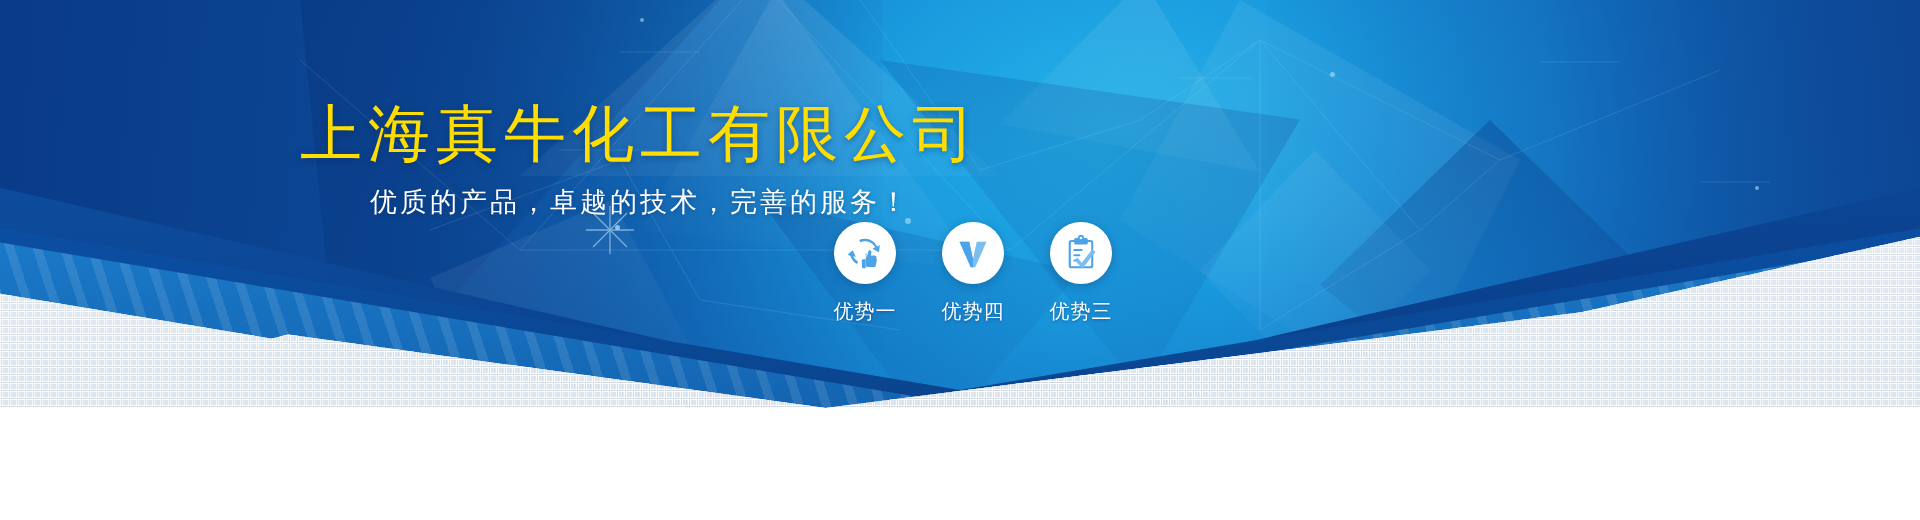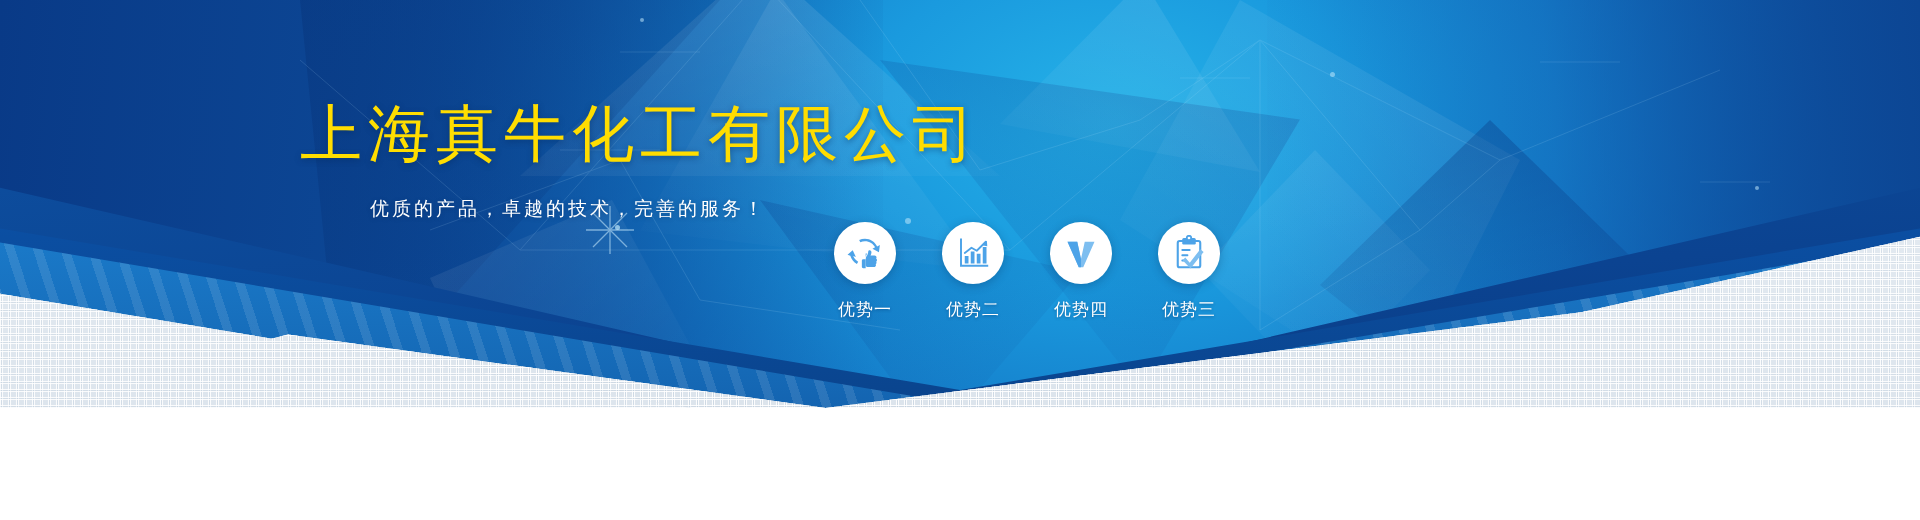--- a/index.html
+++ b/index.html
@@ -133,22 +133,22 @@
     font-size:62px;
     letter-spacing:6px;
     color:#ffdd00;
     font-weight:400;
     white-space:nowrap;
     text-shadow:0 2px 6px rgba(4,40,90,.45);
     font-family:"DejaVu Sans","Liberation Sans",sans-serif;
   }
 
   .subtitle{
-    position:absolute;left:370px;top:196px;
-    font-size:19px;
+    position:absolute;left:370px;top:184px;
+    font-size:27px;
     letter-spacing:3px;
     color:#ffffff;
     white-space:nowrap;
     text-shadow:0 1px 4px rgba(4,40,90,.40);
     font-family:"DejaVu Sans","Liberation Sans",sans-serif;
   }
 
   .features{
     position:absolute;left:830px;top:222px;
     display:flex;
@@ -163,21 +163,21 @@
     gap:14px;
   }
   .fcircle{
     width:62px;height:62px;border-radius:50%;
     background:#ffffff;
     display:flex;align-items:center;justify-content:center;
     box-shadow:0 2px 10px rgba(3,35,80,.28);
   }
   .fcircle svg{display:block;}
   .flabel{
-    font-size:17px;
+    font-size:20px;
     color:#ffffff;
     letter-spacing:1px;
     white-space:nowrap;
     text-shadow:0 1px 3px rgba(4,40,90,.45);
     font-family:Liberation Serif, serif;
   }
 </style>
 </head>
 <body>
 
@@ -265,40 +265,20 @@
               <path d="M27.3 26.4c.5-1.6 1.1-2.9 1.1-4.6 0-1 .8-1.6 1.7-1.6 1.4 0 2.5 1.2 2.5 2.7
                        0 1.5-.6 3-1.2 4.3h5.3c1.5 0 2.7 1.2 2.7 2.6 0 .6-.2 1.1-.5 1.5.7.5 1.1 1.3 1.1 2.1
                        0 .9-.4 1.6-1.1 2.1.3.4.5.9.5 1.5 0 .8-.4 1.6-1.1 2 .2.4.3.8.3 1.2
                        0 1.4-1.2 2.6-2.7 2.6h-8.3c-1.4 0-2.6-1.1-2.6-2.5v-8.6c0-2.1 1.4-3.7 2.3-5.3z"></path>
             </g>
           </svg>
         </div>
         <div class="flabel">优势一</div>
       </div>
 
-      <div class="feature">
-        <div class="fcircle">
-          <svg width="36" height="36" viewBox="0 0 48 48">
-            <g fill="none" stroke="#4da3e8" stroke-width="2.6" stroke-linecap="square">
-              <path d="M8 6 L8 41 L43 41"></path>
-            </g>
-            <g fill="#4da3e8">
-              <rect x="13" y="28" width="5" height="10"></rect>
-              <rect x="21" y="22" width="5" height="16"></rect>
-              <rect x="29" y="25" width="5" height="13"></rect>
-              <rect x="37" y="16" width="5" height="22"></rect>
-            </g>
-            <g fill="none" stroke="#4da3e8" stroke-width="2.4" stroke-linecap="round" stroke-linejoin="round">
-              <path d="M13 24 L22 17 L29 21 L41 9"></path>
-            </g>
-            <path d="M42.5 7.5 L43 15 L35.5 13.5 Z" fill="#4da3e8"></path>
-          </svg>
-        </div>
-        <div class="flabel">优势二</div>
-      </div>
 
       <div class="feature">
         <div class="fcircle">
           <svg width="36" height="36" viewBox="0 0 48 48">
             <path d="M6 9 L19 9 L24 32 L29 9 L42 9 L27 43 L21 43 Z" fill="#7dbef0"></path>
             <path d="M6 9 L19 9 L24 32 L24 43 L21 43 Z" fill="#4da3e8"></path>
           </svg>
         </div>
         <div class="flabel">优势四</div>
       </div>

